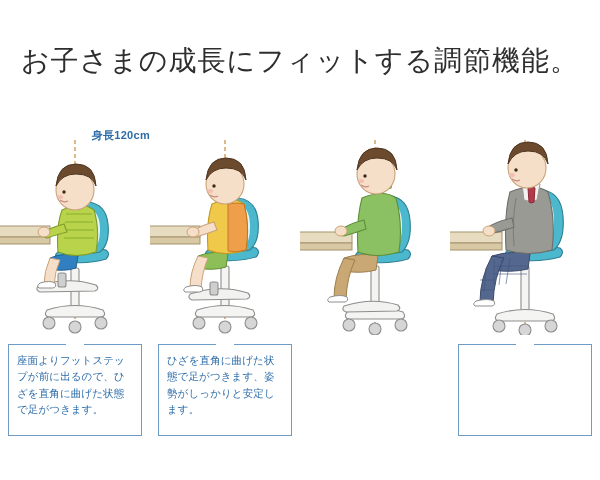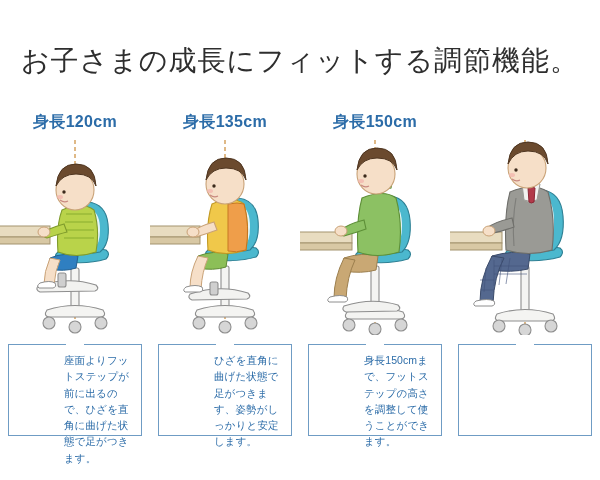--- a/index.html
+++ b/index.html
@@ -27,26 +27,26 @@
     position:absolute;
     top:112px;left:0;width:600px;height:340px;
     display:flex;
   }
   .panel{
     width:150px;
     position:relative;
   }
 
   .height-label{
-    text-align:center;
-    font-size:16px;
+    text-align:right;
+    font-size:11px;
     color:#2c6ca8;
     font-weight:700;
     letter-spacing:.3px;
-    margin-top:0;
+    margin-top:16px;
     white-space:nowrap;
   }
 
   .figure{
     position:absolute;
     top:28px;left:0;width:150px;height:195px;
   }
   .figure svg{display:block;}
 
   
@@ -57,21 +57,20 @@
     border:1px solid #6f9cc4;
     background:#ffffff;
     box-sizing:border-box;
   }
   .callout-text{
     font-size:10.5px;
     line-height:1.55;
     color:#2c6ca8;
     padding:7px 7px 0 8px;
     letter-spacing:.1px;
-    margin-left:47px;
   }
   .notch{
     position:absolute;
     top:-9px;left:50%;
     margin-left:-9px;
     width:18px;height:9px;
     overflow:hidden;
   }
   .notch:before{
     content:"";
@@ -172,21 +171,20 @@
       </div>
 
       <div class="callout">
         <span class="notch"></span>
         <span class="notch-cover"></span>
         <div class="callout-text">座面よりフットステップが前に出るので、ひざを直角に曲げた状態で足がつきます。</div>
       </div>
     </div>
 
     <div class="panel">
-      <div class="height-label">身長135cm</div>
 
       <div class="figure">
         <svg width="150" height="195" viewBox="0 0 150 195" xmlns="http://www.w3.org/2000/svg">
           <line x1="75" y1="0" x2="75" y2="195" stroke="#d8a86a" stroke-width="1.6" stroke-dasharray="4 3"></line>
           <g>
             <rect x="-2" y="86" width="52" height="11" fill="#e8dcc0" stroke="#a3936f" stroke-width="1"></rect>
             <rect x="-2" y="97" width="52" height="7" fill="#d8c8a4" stroke="#a3936f" stroke-width="1"></rect>
           </g>
           <g fill="#f4f4f2" stroke="#8e8e8e" stroke-width="1.1">
             <rect x="71" y="126" width="8" height="44" rx="2"></rect>
@@ -228,21 +226,20 @@
       </div>
 
       <div class="callout">
         <span class="notch"></span>
         <span class="notch-cover"></span>
         <div class="callout-text">ひざを直角に曲げた状態で足がつきます、姿勢がしっかりと安定します。</div>
       </div>
     </div>
 
     <div class="panel">
-      <div class="height-label">身長150cm</div>
 
       <div class="figure">
         <svg width="150" height="195" viewBox="0 0 150 195" xmlns="http://www.w3.org/2000/svg">
           <line x1="75" y1="0" x2="75" y2="195" stroke="#d8a86a" stroke-width="1.6" stroke-dasharray="4 3"></line>
           <g>
             <rect x="-2" y="92" width="54" height="11" fill="#e8dcc0" stroke="#a3936f" stroke-width="1"></rect>
             <rect x="-2" y="103" width="54" height="7" fill="#d8c8a4" stroke="#a3936f" stroke-width="1"></rect>
           </g>
           <g fill="#f4f4f2" stroke="#8e8e8e" stroke-width="1.1">
             <rect x="71" y="126" width="8" height="46" rx="2"></rect>
@@ -275,25 +272,20 @@
           <g>
             <ellipse cx="76" cy="34" rx="19" ry="20" fill="#f6dfc8" stroke="#c9a277" stroke-width="1.1"></ellipse>
             <path d="M57 30 q2 -22 20 -22 q19 0 20 22 q-4 -12 -20 -12 q-14 0 -20 12z" fill="#6b4a2e" stroke="#4e3520" stroke-width="1"></path>
             <circle cx="65" cy="36" r="1.7" fill="#3b2a1c"></circle>
             <path d="M61 45 q4 3 8 1" stroke="#c98a80" stroke-width="1.2" fill="none"></path>
             <ellipse cx="61" cy="41" rx="3" ry="2" fill="#f3b7ae" opacity=".8"></ellipse>
           </g>
         </svg>
       </div>
 
-      <div class="callout">
-        <span class="notch"></span>
-        <span class="notch-cover"></span>
-        <div class="callout-text">身長150cmまで、フットステップの高さを調整して使うことができます。</div>
-      </div>
     </div>
 
     <div class="panel">
 
       <div class="figure">
         <svg width="150" height="195" viewBox="0 0 150 195" xmlns="http://www.w3.org/2000/svg">
           <line x1="75" y1="0" x2="75" y2="195" stroke="#d8a86a" stroke-width="1.6" stroke-dasharray="4 3"></line>
           <g>
             <rect x="-2" y="92" width="54" height="11" fill="#e8dcc0" stroke="#a3936f" stroke-width="1"></rect>
             <rect x="-2" y="103" width="54" height="7" fill="#d8c8a4" stroke="#a3936f" stroke-width="1"></rect>

